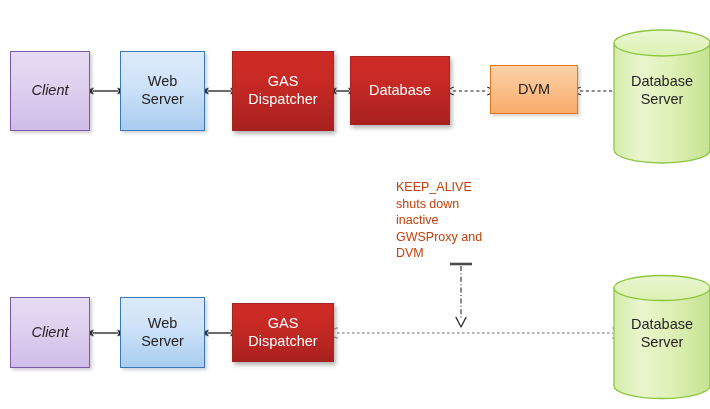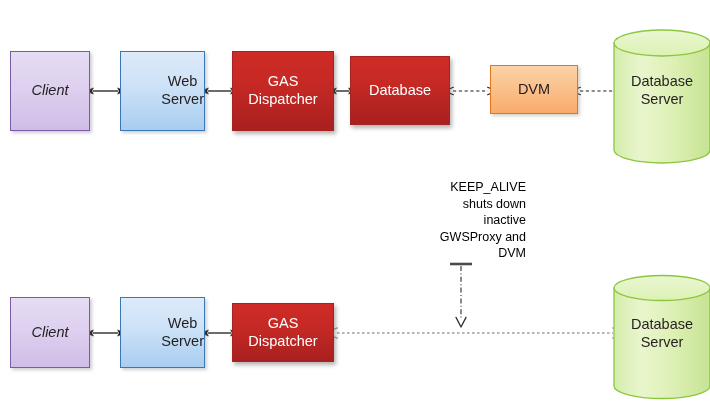--- a/index.html
+++ b/index.html
@@ -39,21 +39,20 @@
     color: #231f20;
     box-shadow: 2px 2px 3px rgba(120,110,130,0.35);
     font-style: italic;
   }
   
   .node-web {
     background: linear-gradient(180deg, #dceaf9 0%, #cfe3f8 40%, #a8cdf0 100%);
     border: 1.2px solid #3b76b5;
     color: #231f20;
     box-shadow: 2px 2px 3px rgba(110,125,140,0.35);
-    justify-content: flex-end;
   }
   
   .node-red {
     background: linear-gradient(180deg, #cf2b26 0%, #c62924 40%, #a8201f 100%);
     border: 1px solid #a32420;
     color: #ffffff;
     box-shadow: 2px 3px 4px rgba(90,90,95,0.45);
   }
   
   .node-dvm {
@@ -73,24 +72,24 @@
     width: 100%;
     text-align: center;
     font-size: 14.5px;
     line-height: 1.22;
     color: #231f20;
     white-space: pre-line;
     z-index: 4;
   }
   .annot {
     position: absolute;
-    text-align: right;
+    text-align: left;
     font-size: 12.5px;
     line-height: 1.32;
-    color: #000000;
+    color: #c2410c;
     white-space: pre-line;
     z-index: 3;
   }
 </style>
 </head>
 <body>
 
 <svg id="canvas" viewBox="0 0 710 409">
   <defs>
 

